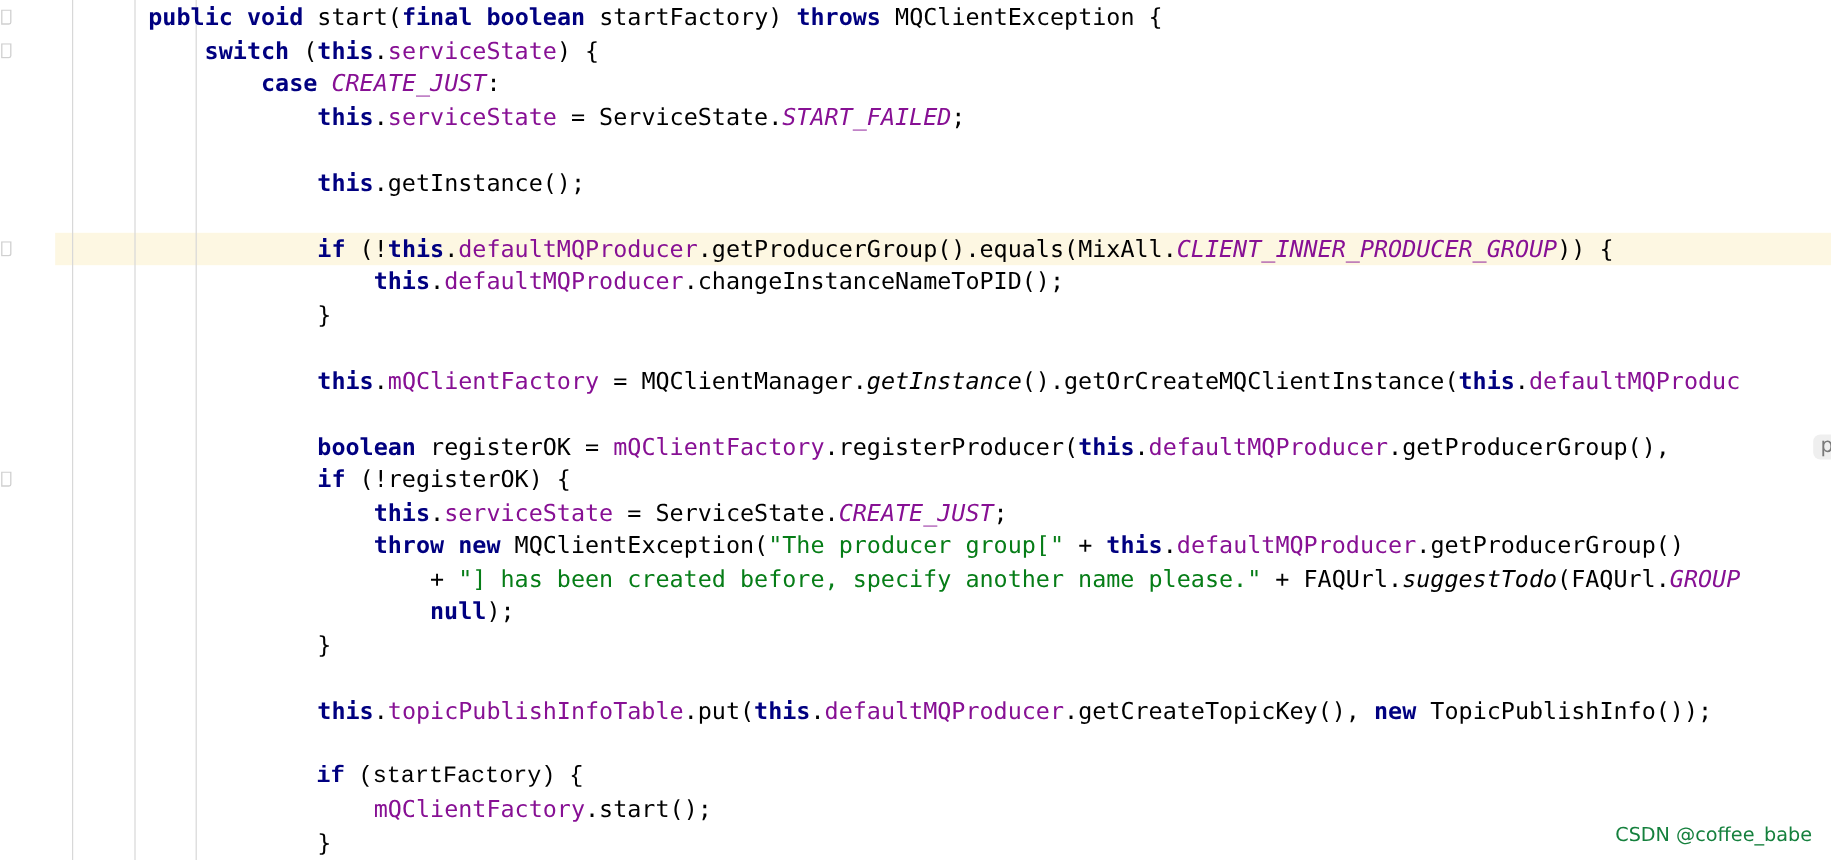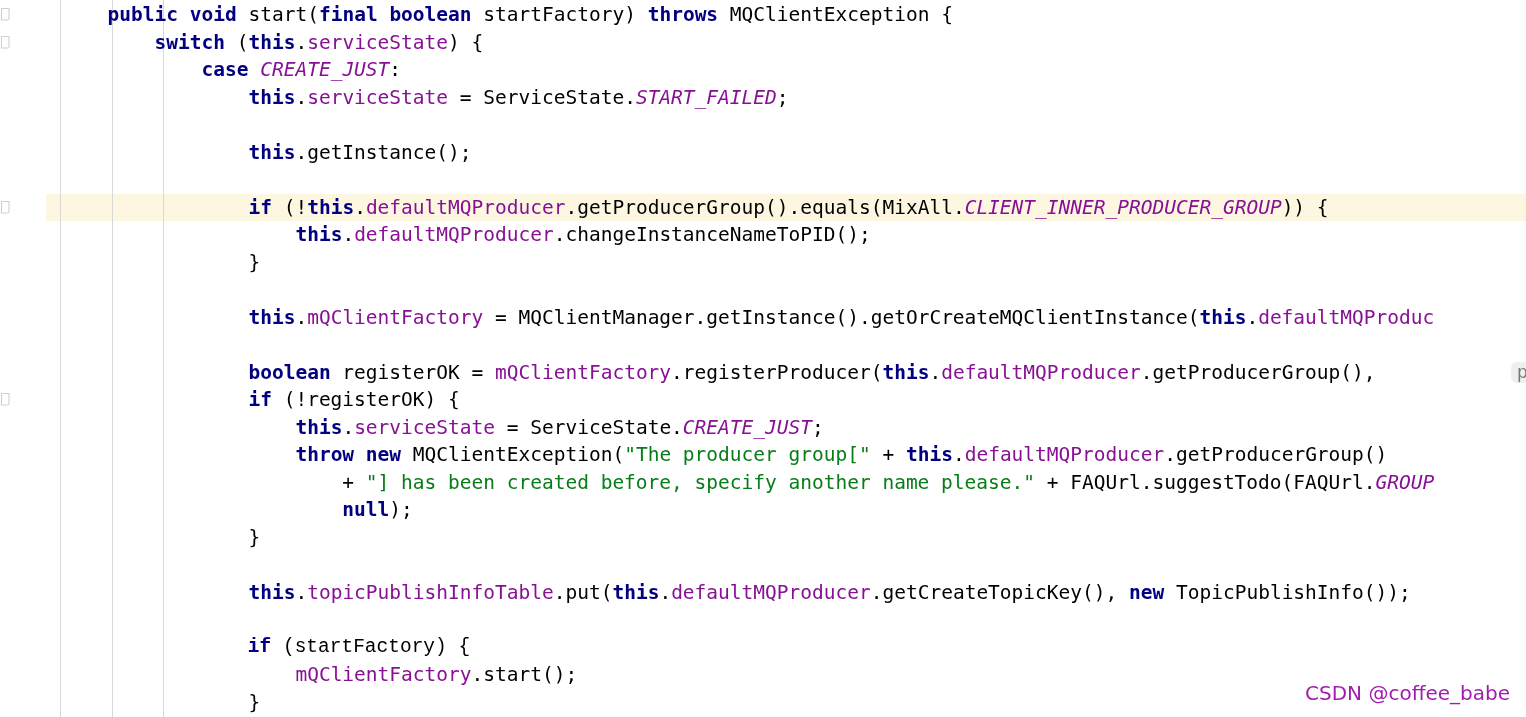--- a/index.html
+++ b/index.html
@@ -58,21 +58,21 @@
     left: 0;
     width: 1526px;
     height: 27.5px;
     background: #fdf7e2;
     z-index: 0;
   }
 
   
   .code-surface {
     position: absolute;
-    left: 2px;
+    left: 18px;
     top: 0;
     width: 1232px;
     height: 717px;
     z-index: 2;
   }
   .code-line {
     position: absolute;
     left: 0;
     height: 27.5px;
     line-height: 27.5px;
@@ -80,21 +80,21 @@
     font-size: 19.5px;
     font-family: "DejaVu Sans Mono", monospace;
     letter-spacing: 0px;
     color: #000000;
   }
 
   
   .kw   { color: #000080; font-weight: bold; }
   .fld  { color: #871094; }
   .sfld { color: #871094; font-style: italic; }
-  .smth { color: #000000; }
+  .smth { color: #000000; font-style: italic; }
   .str  { color: #067d17; }
   .pln  { color: #000000; }
 
   
   .inlay-hint {
     position: absolute;
     height: 21px;
     line-height: 21px;
     background: #efefef;
     color: #7a7a7a;
@@ -105,22 +105,22 @@
     white-space: pre;
     overflow: hidden;
     z-index: 4;
   }
 
   
   .watermark {
     position: absolute;
     right: 16px;
     bottom: 12px;
-    color: #a21caf;
-    font-size: 20px;
+    color: #15803d;
+    font-size: 16px;
     font-family: "DejaVu Sans", sans-serif;
     white-space: pre;
     z-index: 5;
     user-select: none;
   }
 </style>
 </head>
 <body>
 
 <div id="editor">

